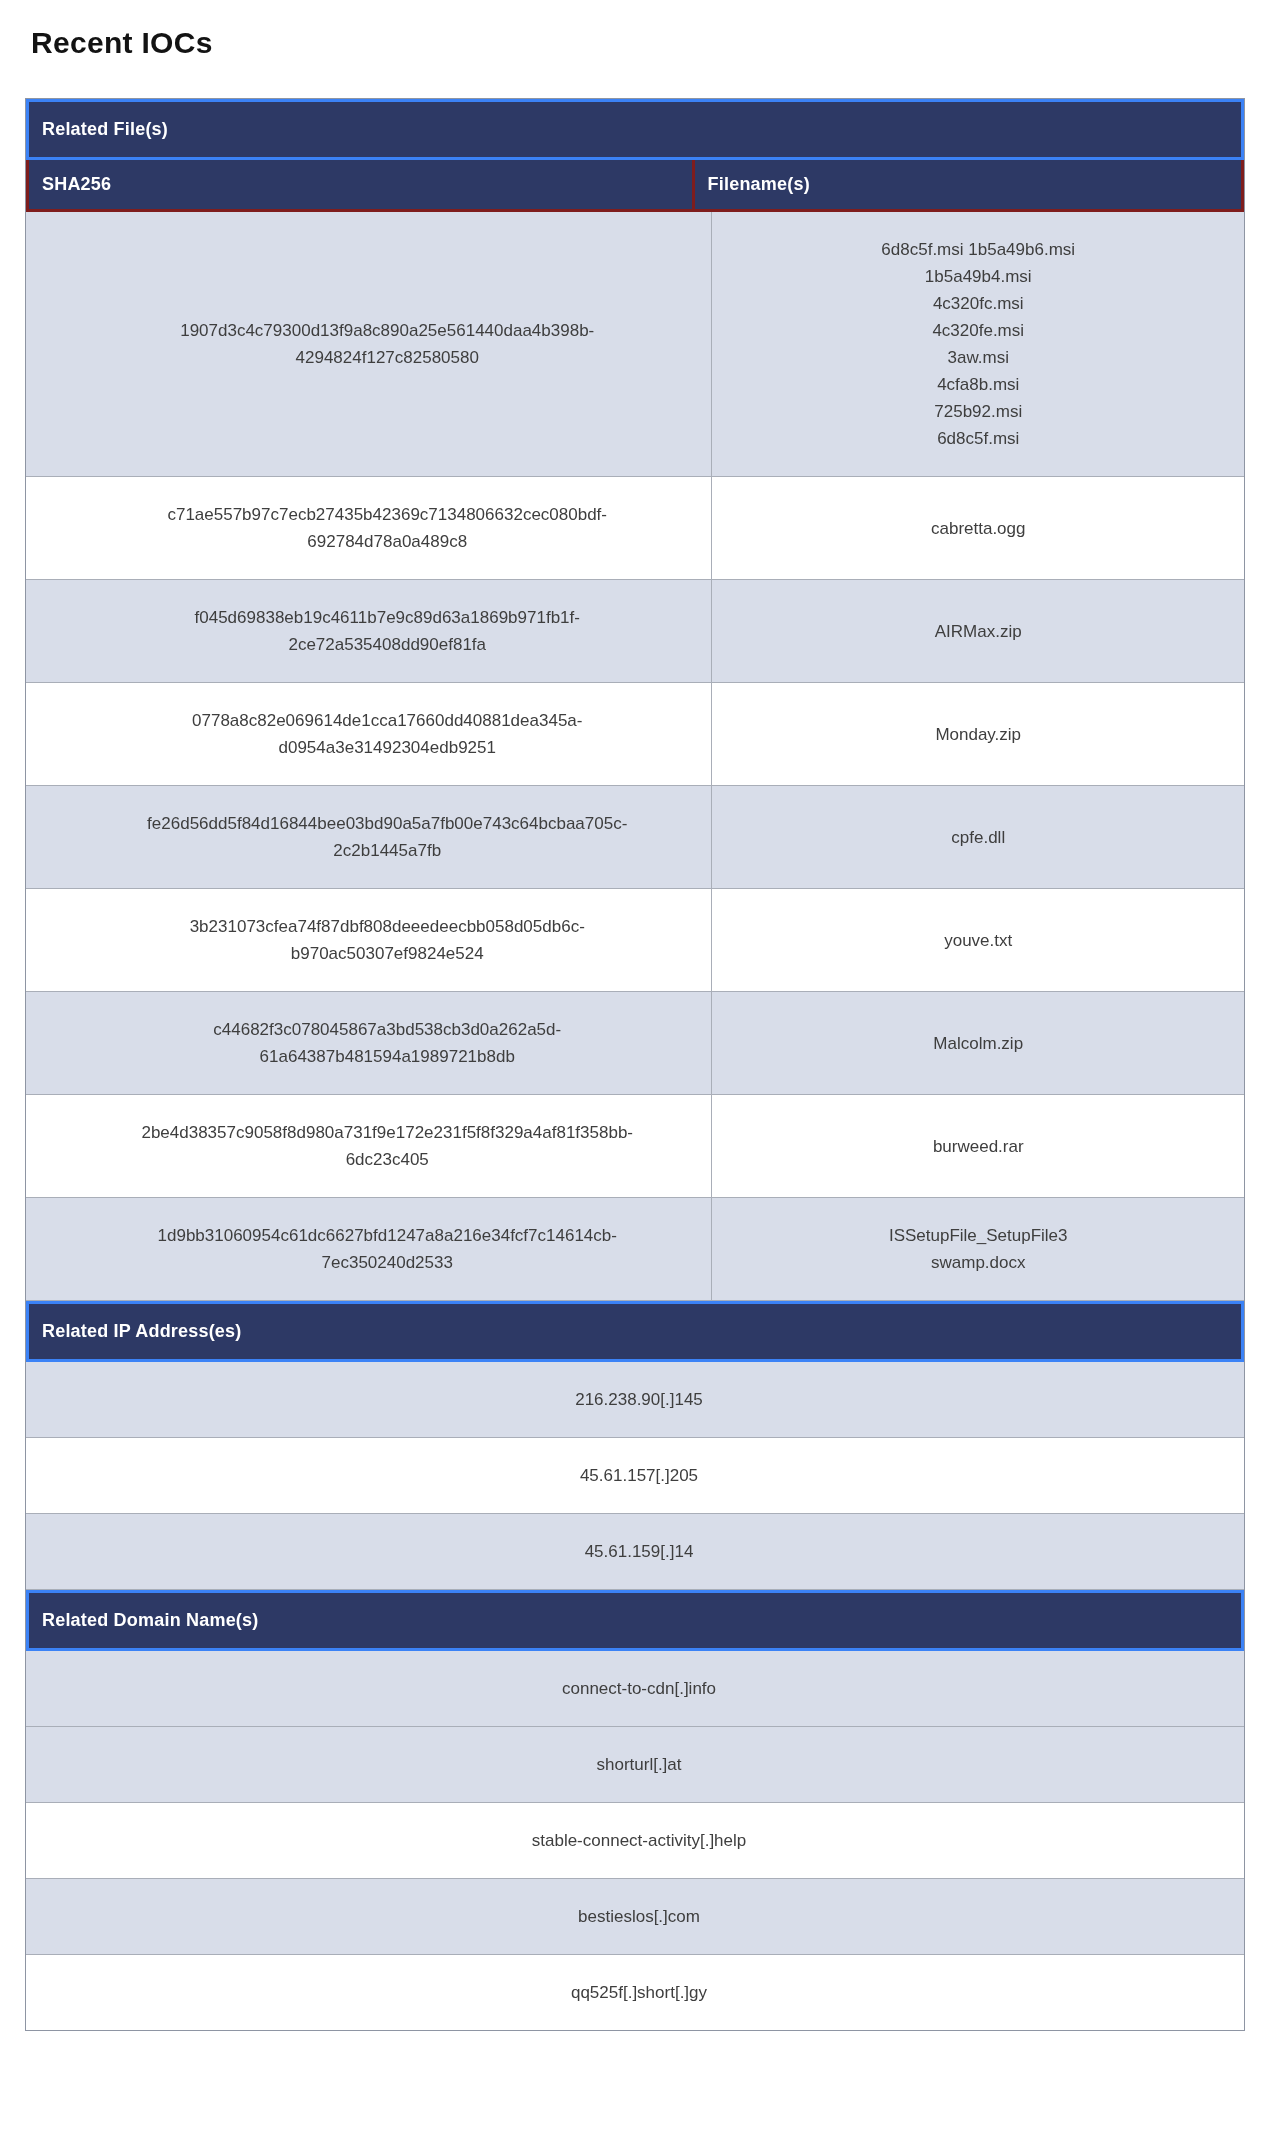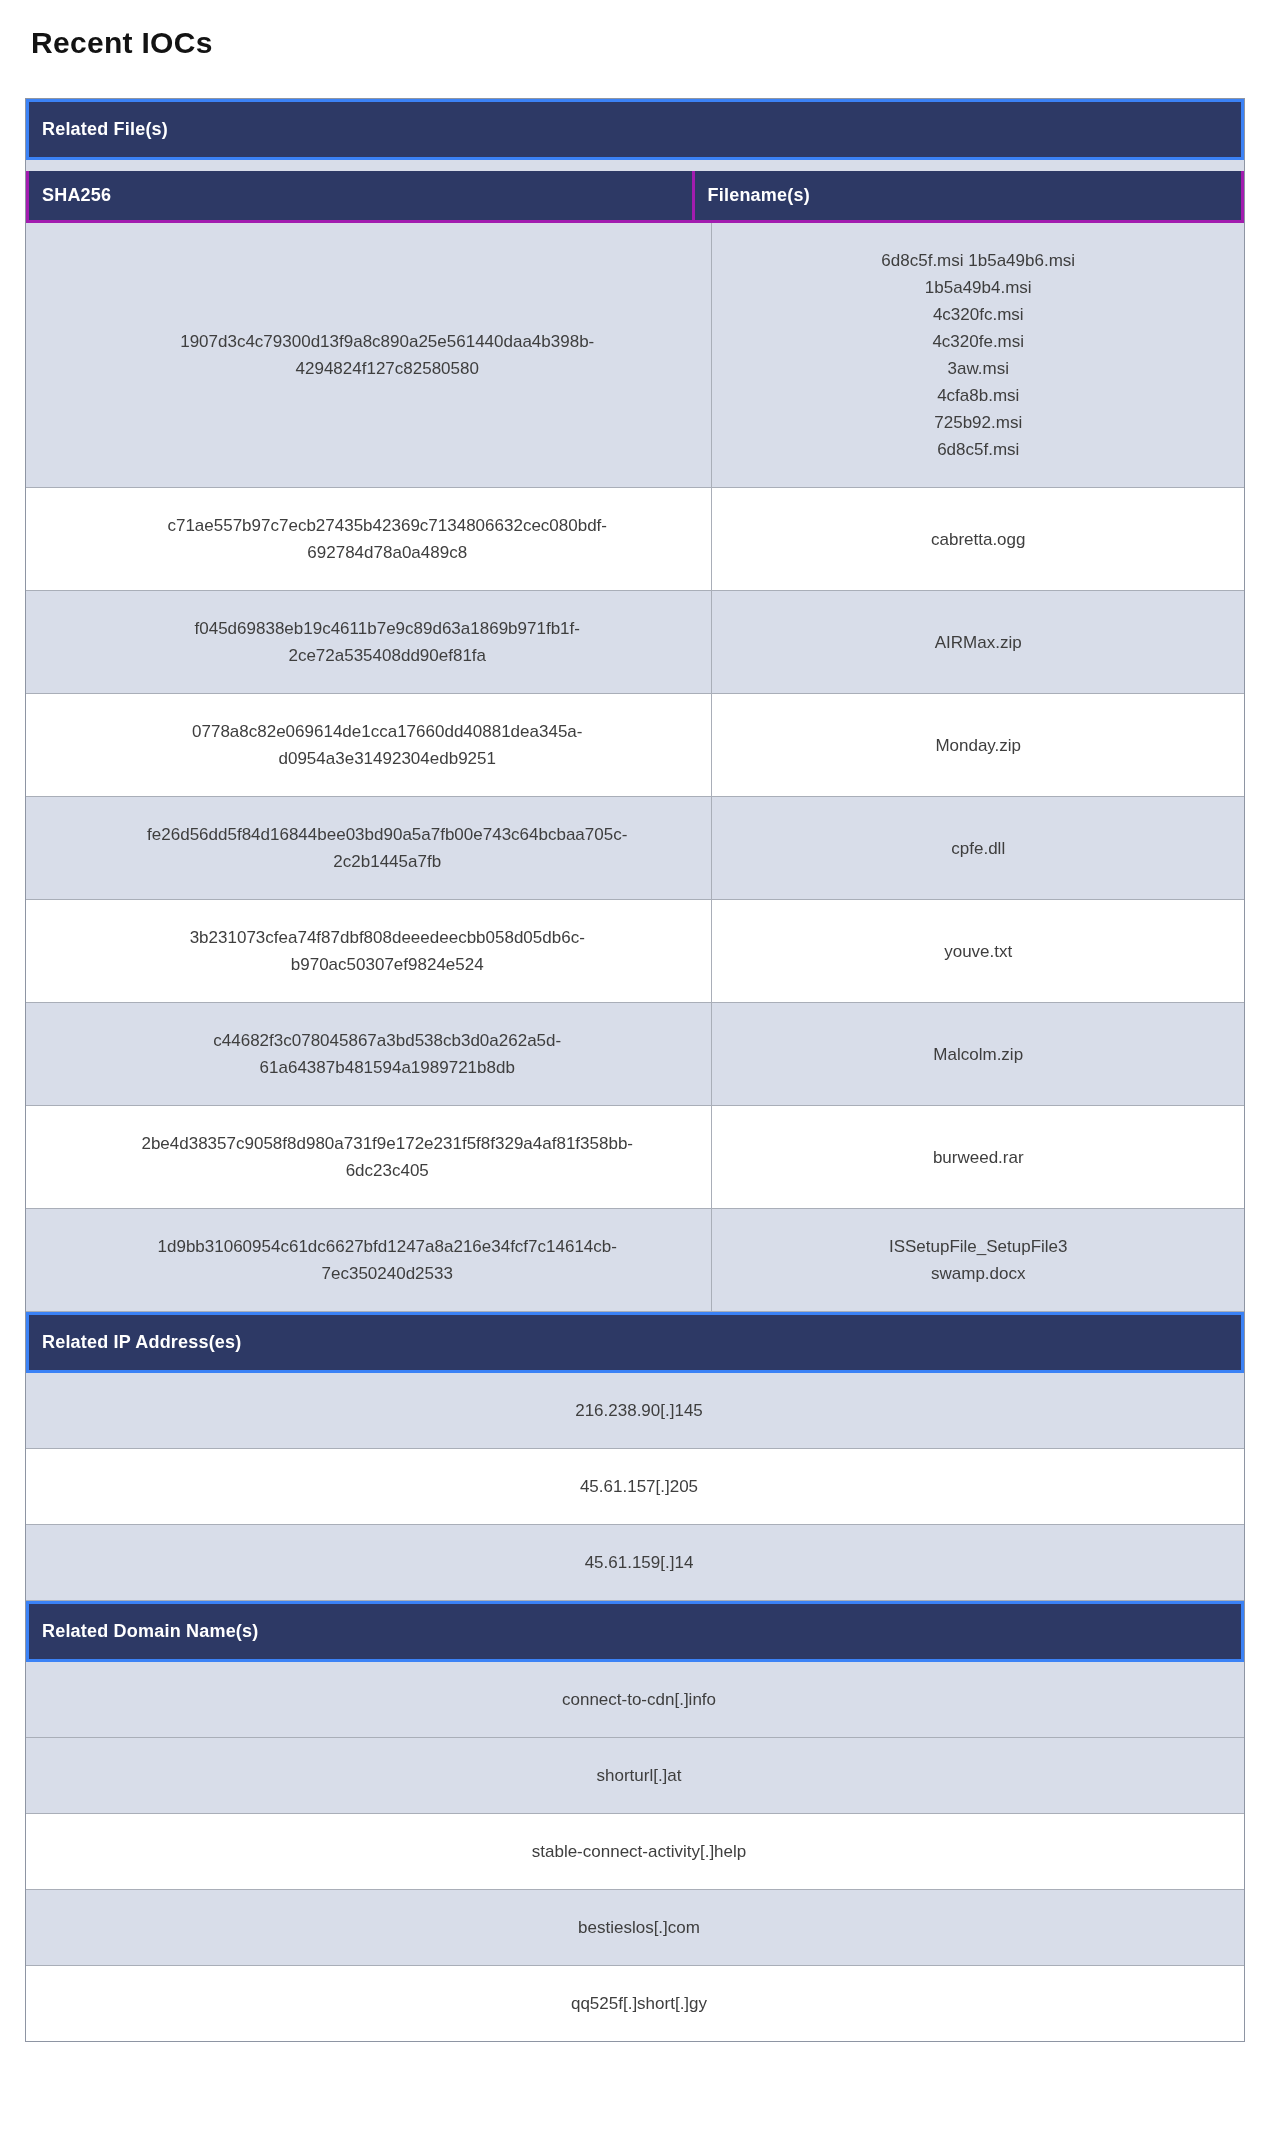--- a/index.html
+++ b/index.html
@@ -34,23 +34,22 @@
     background: #2d3965;
     color: #ffffff;
     font-size: 18px;
     font-weight: bold;
     padding: 17px 13px;
     letter-spacing: 0.2px;
   }
   .col-header {
     display: flex;
     gap: 3px;
-    background: #a21caf;
+    background: #7f1d1d;
     padding: 0 3px 3px 3px;
-    margin-top: 11px;
   }
   .col-header .hdr-block { padding: 14px 13px; }
   .col-sha  { flex: 0 0 calc(55% - 4px); }
   .col-file { flex: 1 1 auto; }
   .data-row {
     display: flex;
     width: 100%;
   }
   .data-row + .data-row { border-top: 1px solid #a9aeb8; }
   .row-light { background: #d8dde9; }

